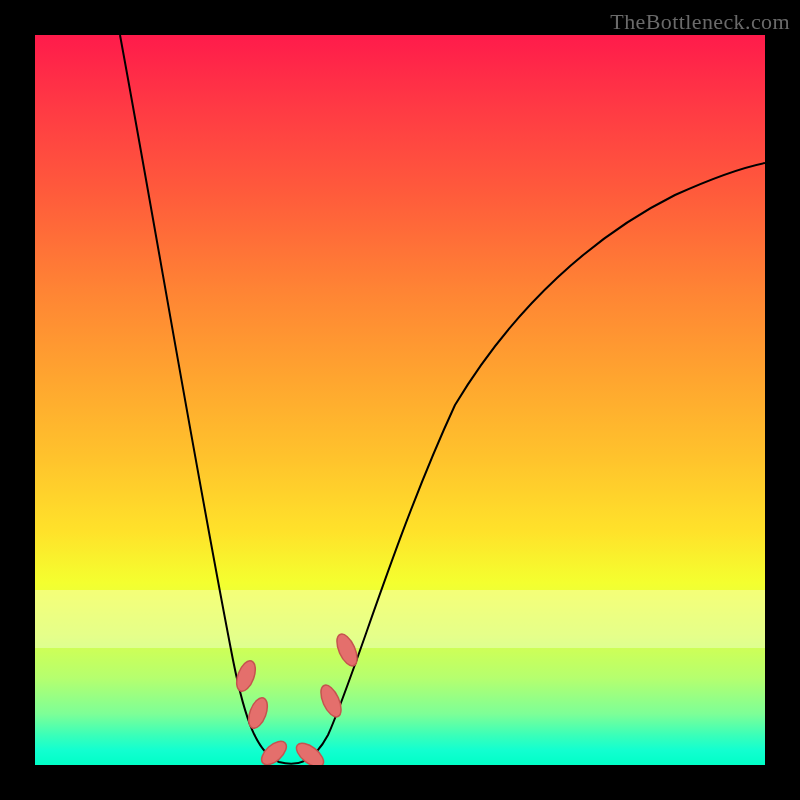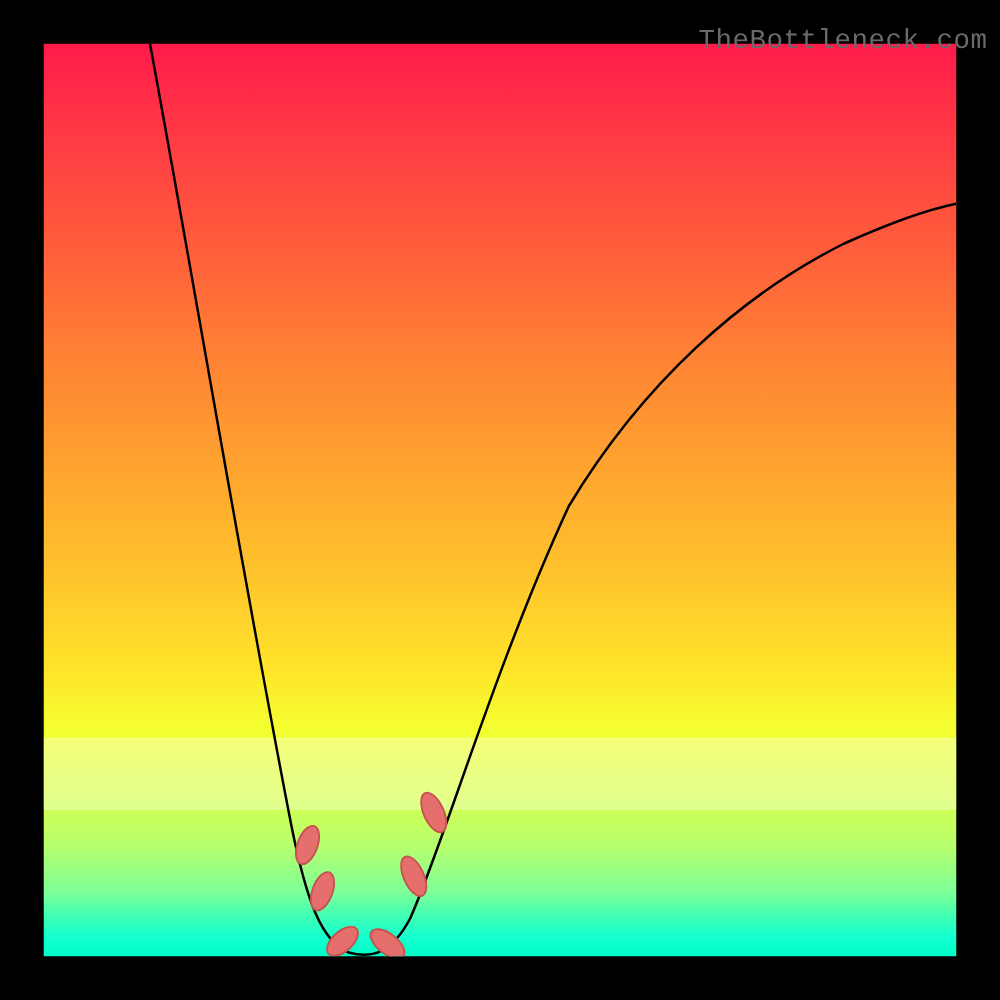--- a/index.html
+++ b/index.html
@@ -43,23 +43,23 @@
     );
   }
   .pale-band {
     position: absolute;
     left: 0;
     right: 0;
     background: rgba(255,255,255,0.34);
   }
   .watermark {
     position: absolute;
-    top: 20px;
+    top: 9px;
     right: 10px;
-    font-family: Liberation Mono, monospace;
+    font-family: Liberation Serif, serif;
     font-size: 22px;
     letter-spacing: 0.4px;
     color: #6a6a6a;
   }
   svg.overlay {
     position: absolute;
     left: 0;
     top: 0;
     width: 730px;
     height: 730px;

